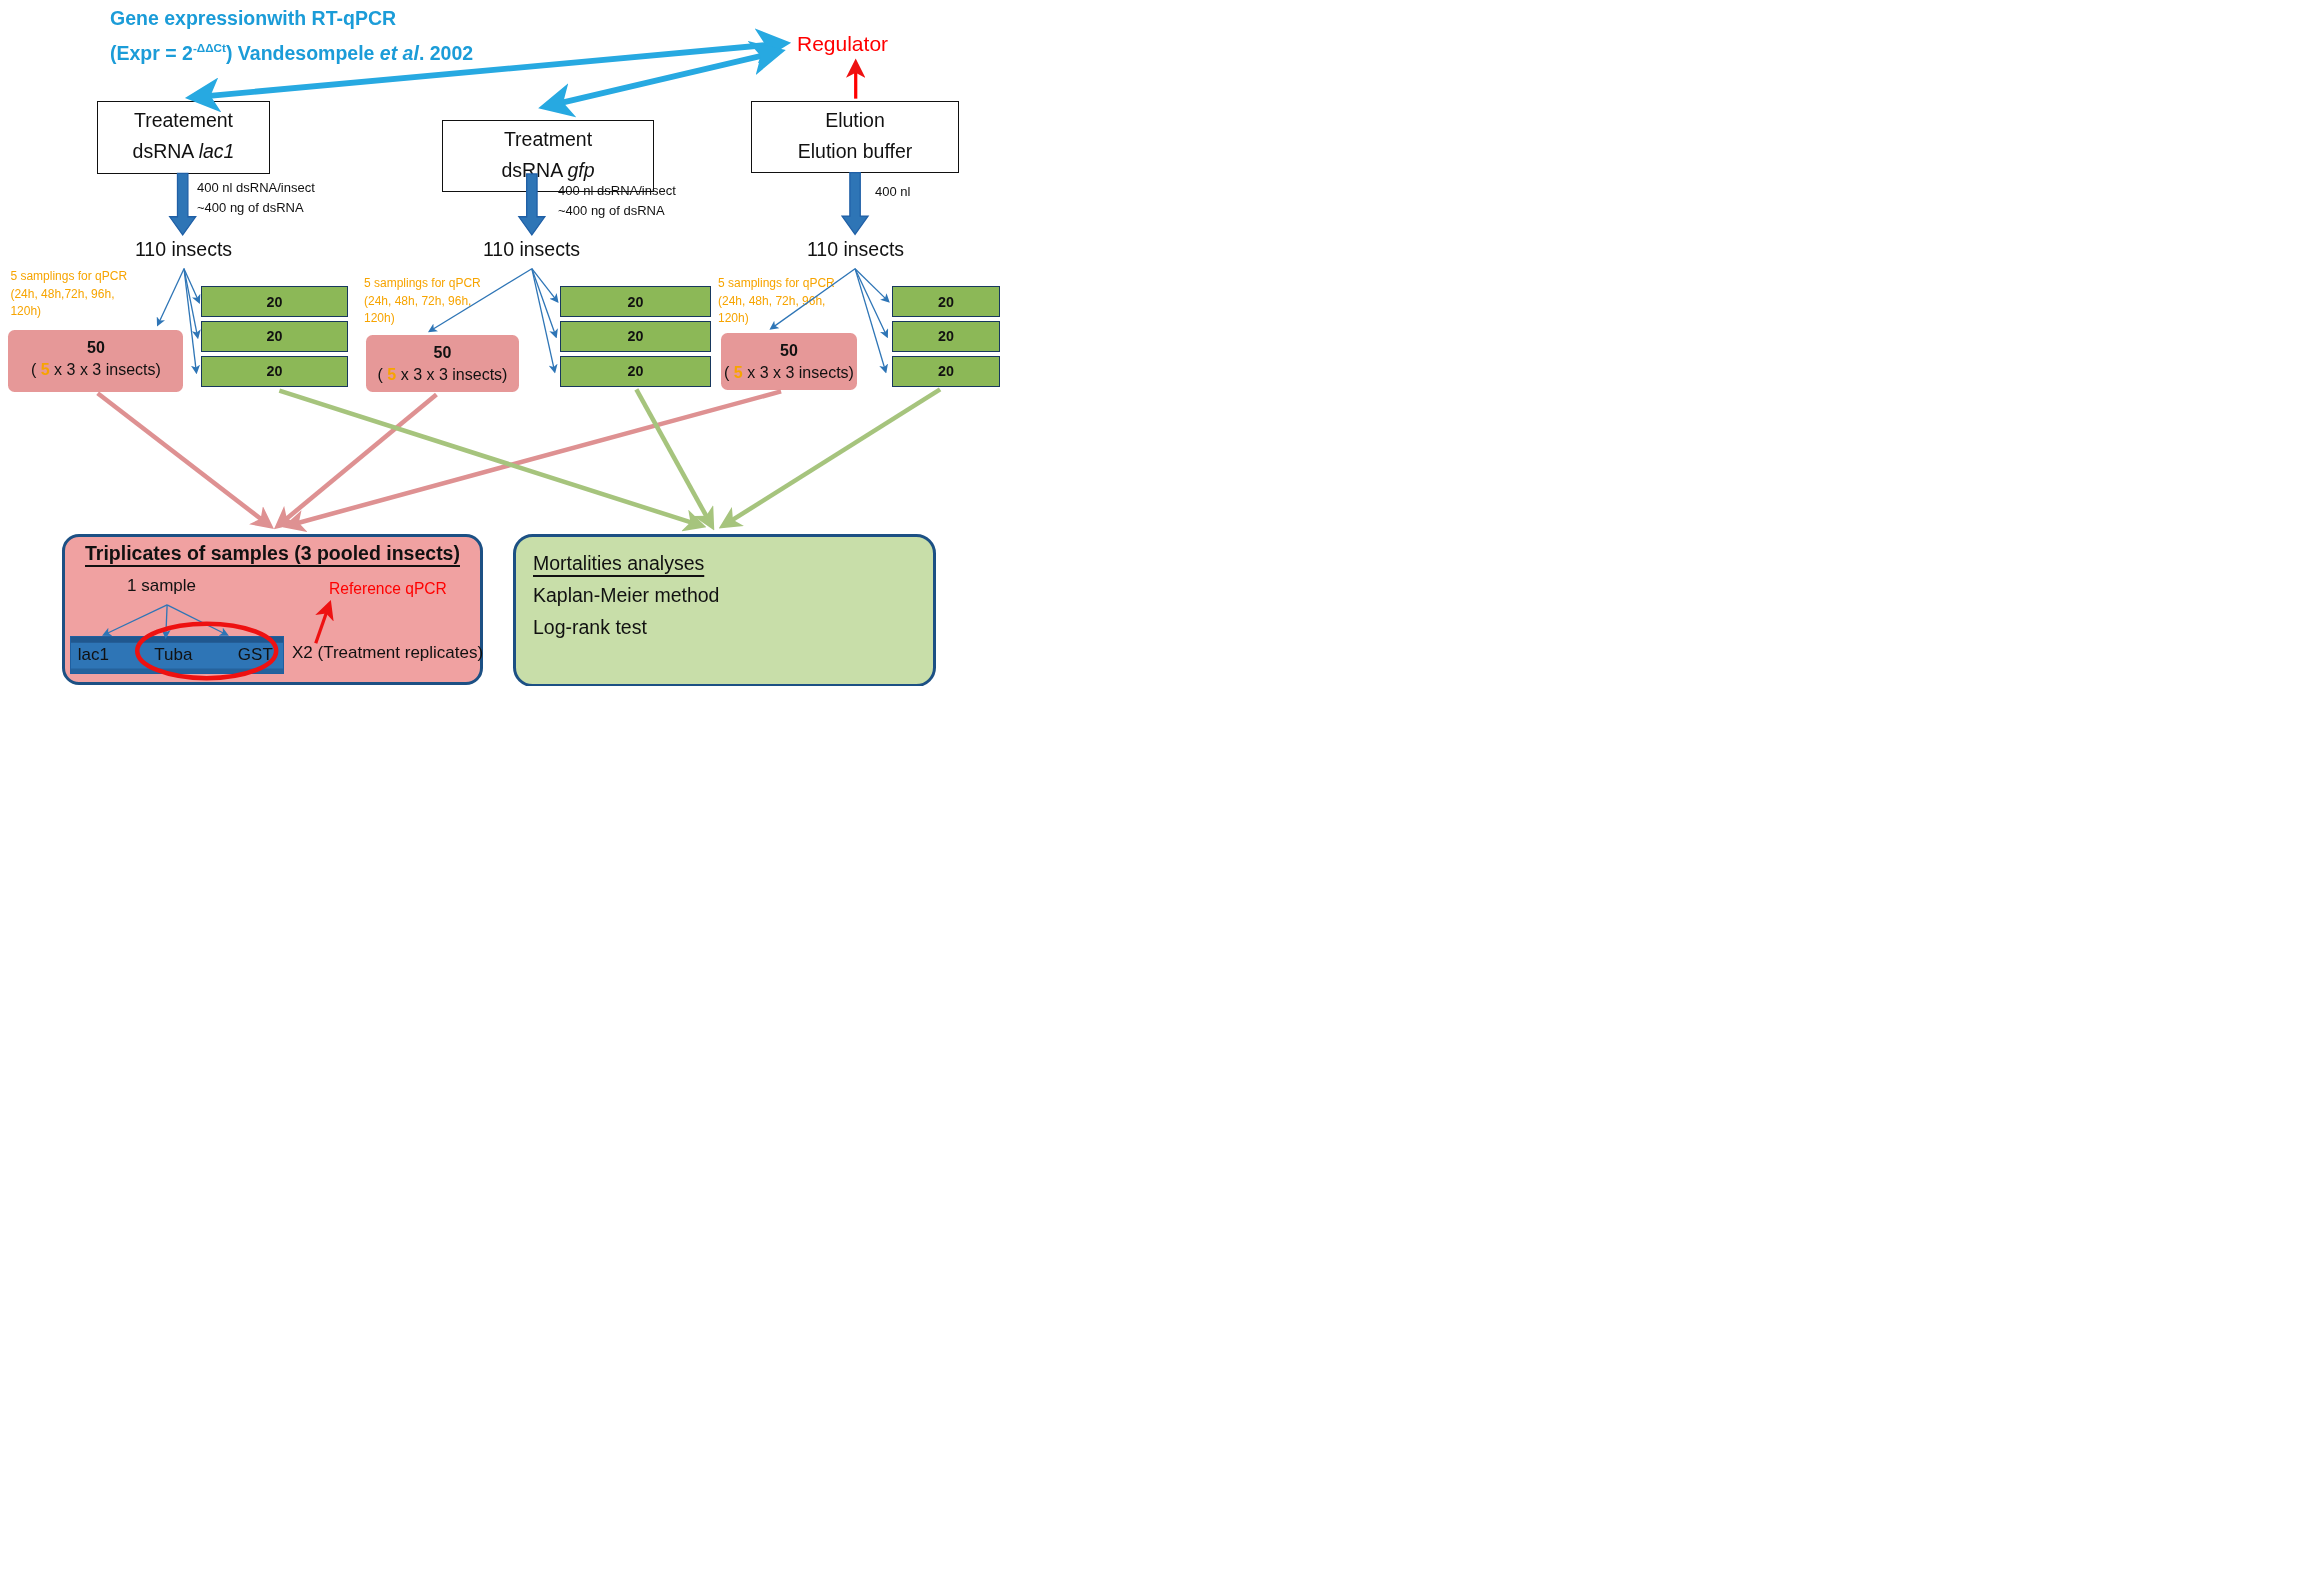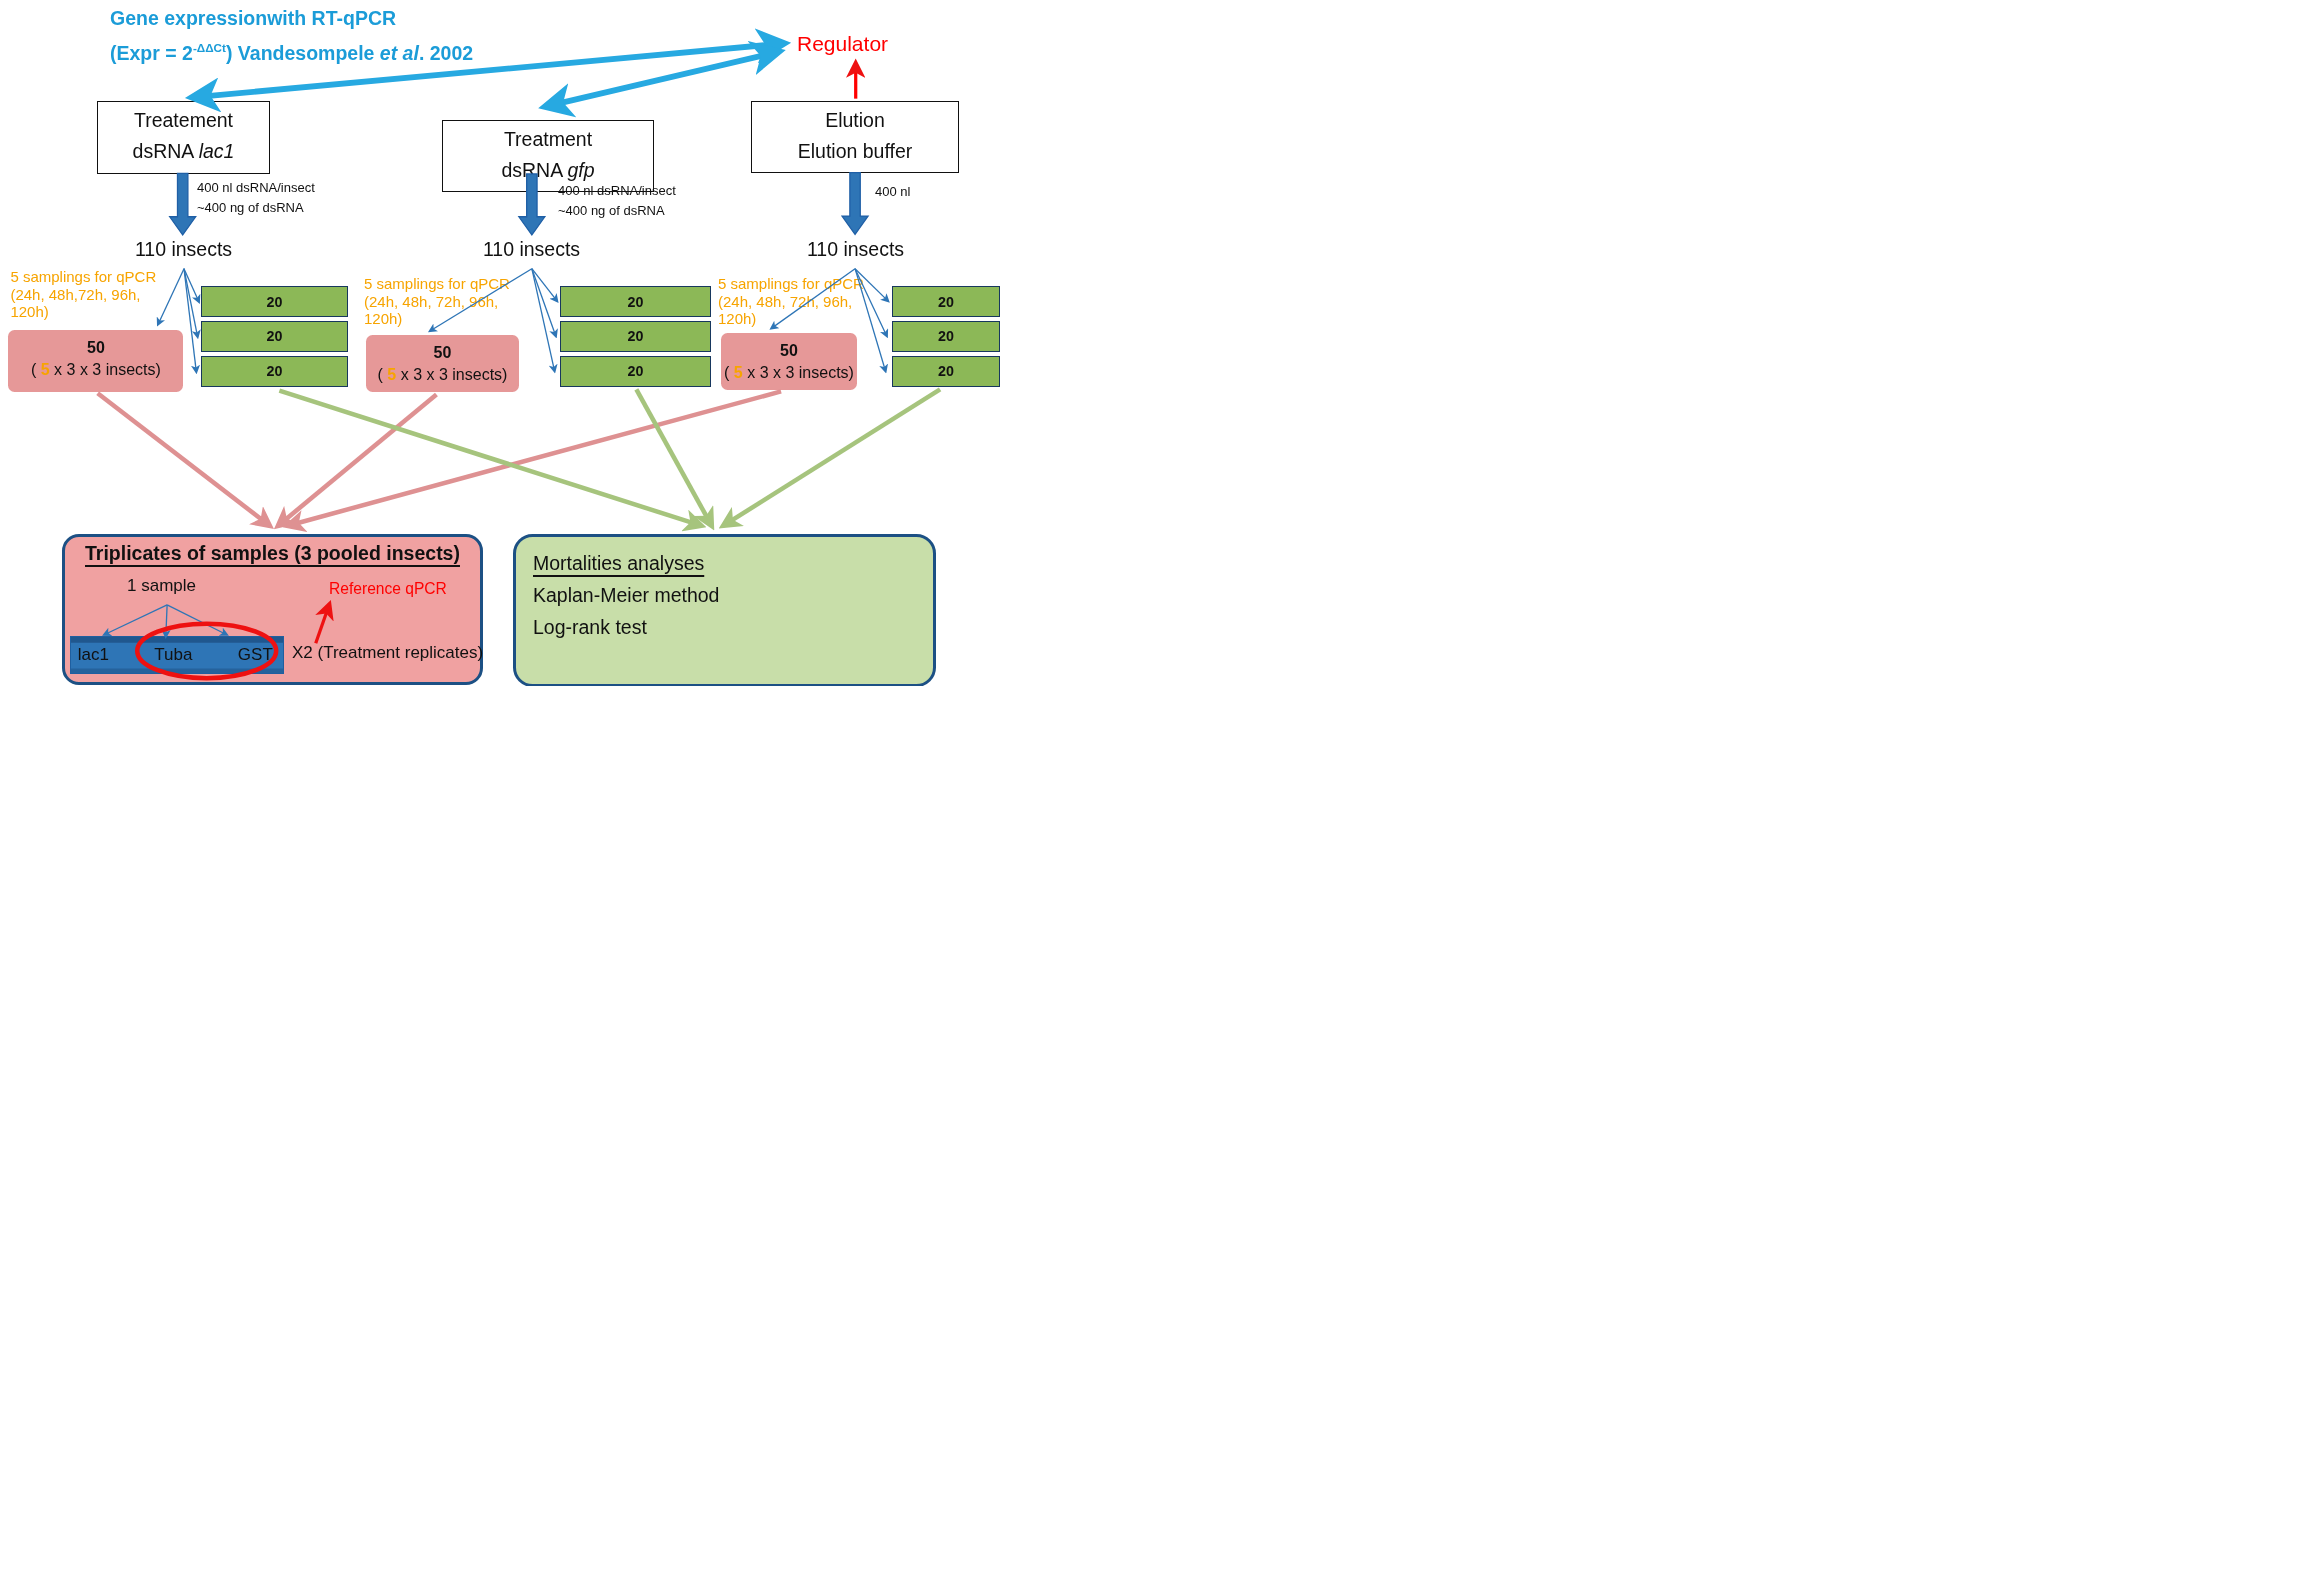--- a/index.html
+++ b/index.html
@@ -22,21 +22,21 @@
   .dose{position:absolute;z-index:2;font-size:13px;line-height:19.5px;white-space:nowrap;}
   .dose1{left:197px;top:178px;}
   .dose2{left:558px;top:181px;}
   .dose3{left:875px;top:182px;}
 
   .pop{position:absolute;z-index:2;width:143px;text-align:center;font-size:19.5px;white-space:nowrap;}
   .pop1{left:112px;top:238px;}
   .pop2{left:460px;top:238px;}
   .pop3{left:784px;top:238px;}
 
-  .sampling{position:absolute;z-index:2;color:#F7A400;font-size:15px;line-height:17.5px;white-space:nowrap;}
+  .sampling{position:absolute;z-index:2;color:#F7A400;font-size:12px;line-height:17.5px;white-space:nowrap;}
   .sampling1{left:10.4px;top:268px;}
   .sampling2{left:364px;top:275px;}
   .sampling3{left:718px;top:275px;}
 
   .pool{position:absolute;z-index:2;background:#E69898;border-radius:6.5px;text-align:center;
         box-sizing:border-box;padding-top:6.5px;}
   .pool1{left:8.4px;top:330px;width:175px;height:62px;}
   .pool2{left:366px;top:335px;width:153px;height:57px;}
   .pool3{left:721px;top:333px;width:136px;height:57px;}
   .pool-count{font-size:16px;font-weight:bold;line-height:22px;}

